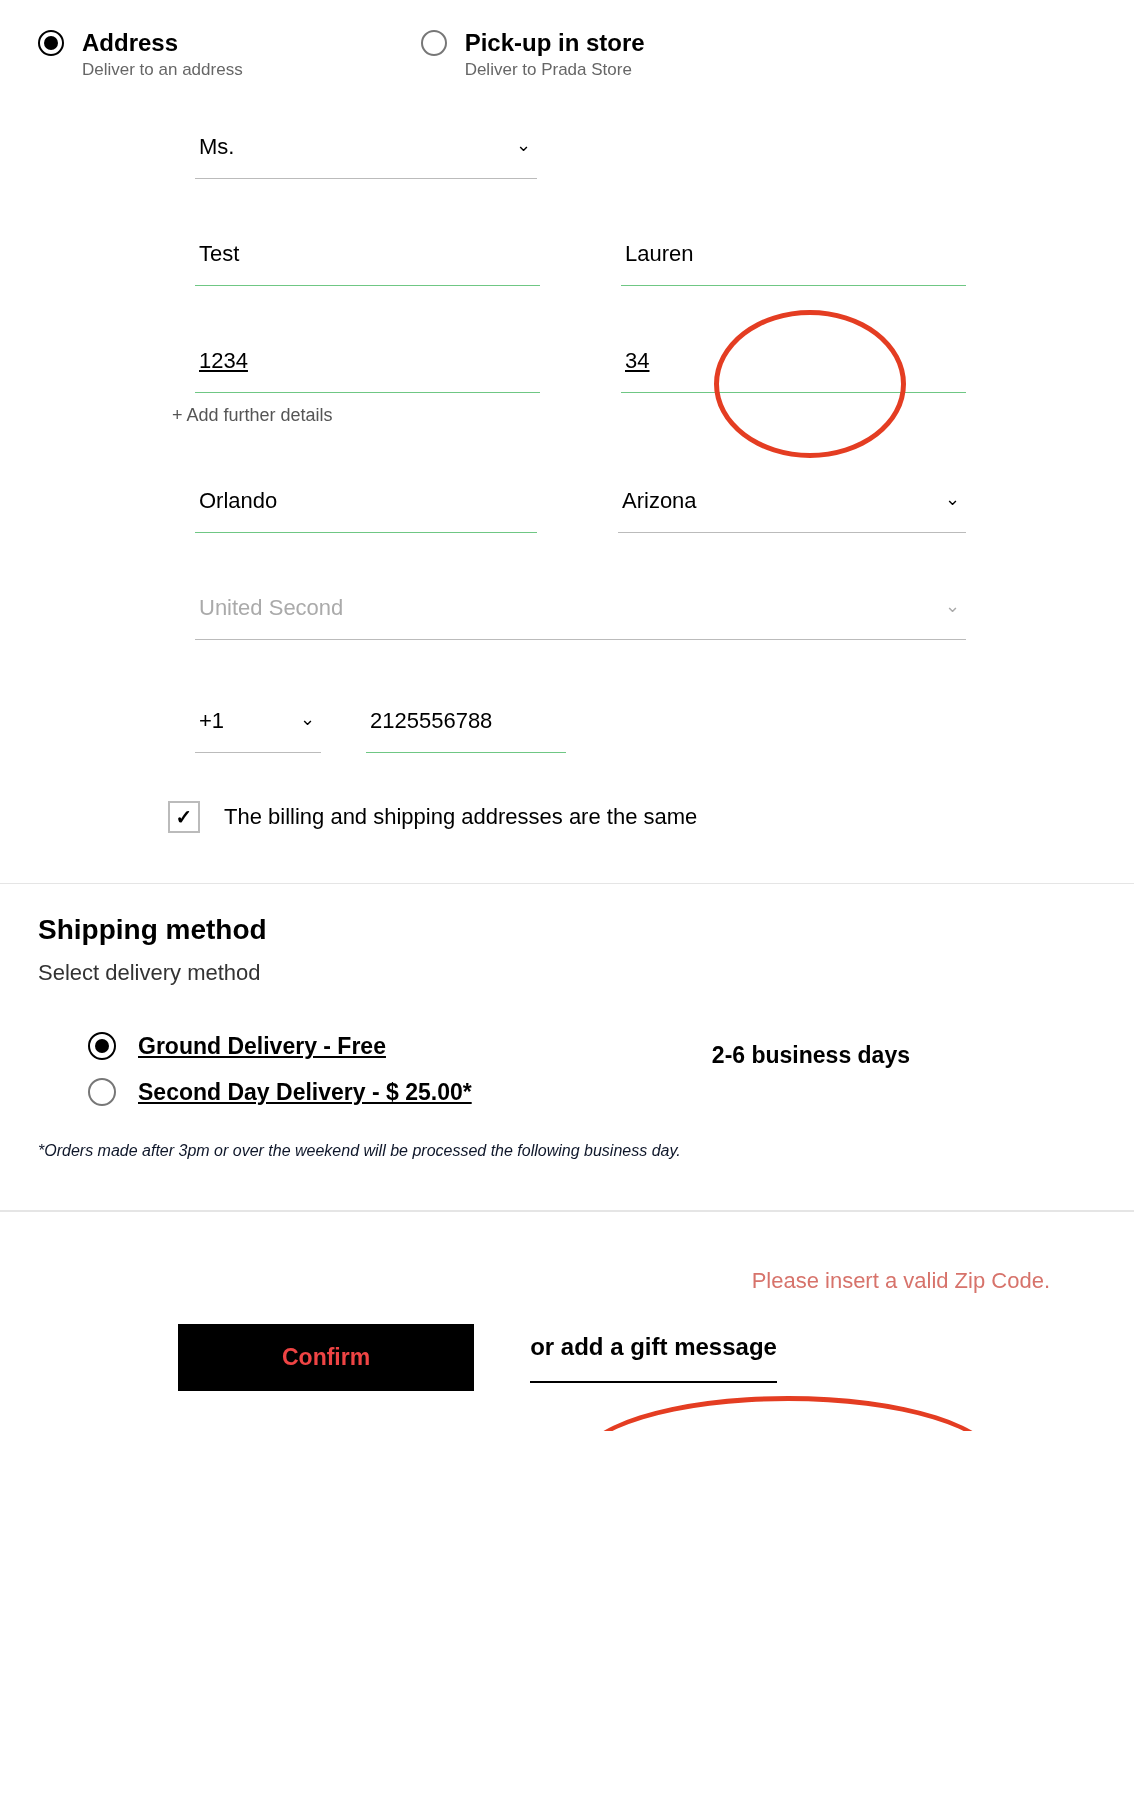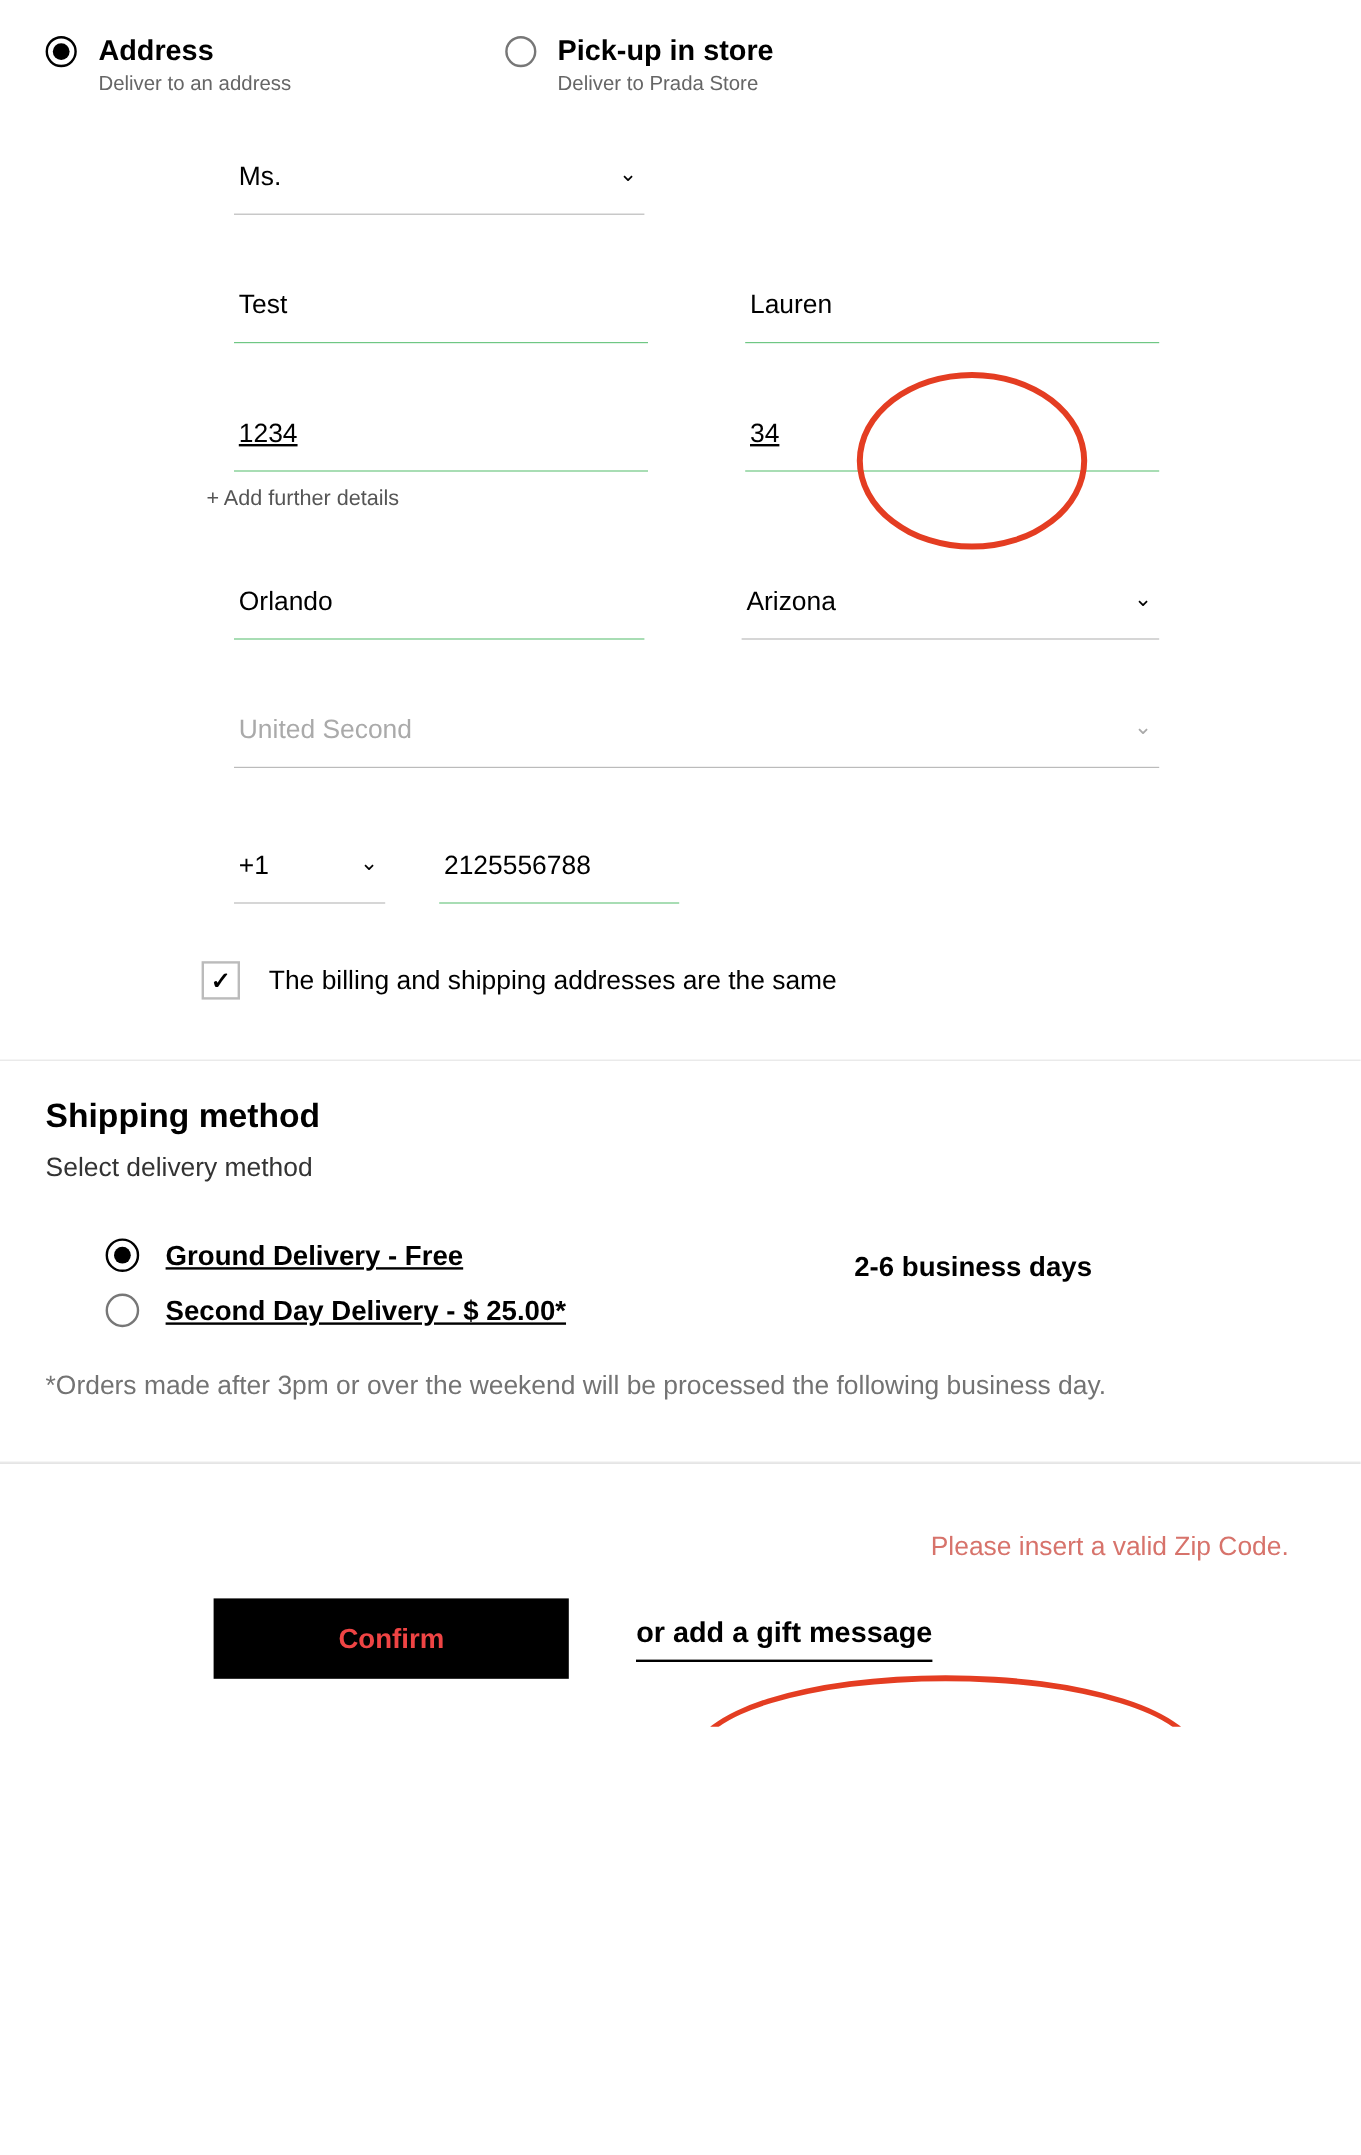--- a/index.html
+++ b/index.html
@@ -64,34 +64,34 @@
   .ship-title { font-size: 28px; font-weight: 700; margin-bottom: 14px; }
   .ship-sub { font-size: 22px; color: #333; margin-bottom: 46px; }
   .ship-opts { padding-left: 50px; }
   .ship-opt { display: flex; align-items: center; gap: 22px; margin-bottom: 18px; }
   .ship-opt .radio-circle { width: 28px; height: 28px; }
   .ship-opt-label { font-size: 23px; font-weight: 700; text-decoration: underline; }
   .ship-opt-time {
     font-size: 23px; font-weight: 700; position: absolute; right: 186px;
   }
   .ship-opt-wrap { display: flex; align-items: center; width: 100%; position: relative; }
-  .ship-note { font-size: 22px; color: #737373; margin-top: 36px; }
+  .ship-note { font-size: 16px; color: #0f172a; font-style: italic; margin-top: 36px; }
 
   
   .bottom { padding: 50px 38px 40px 38px; border-top: 1px solid #e5e5e5; position: relative; }
   .error-msg {
-    position: absolute; top: 56px; right: 60px; color: #d7736b; font-size: 22px;
+    position: absolute; top: 56px; right: 84px; color: #d7736b; font-size: 22px;
   }
   .bottom-row { display: flex; align-items: center; gap: 56px; padding-left: 140px; margin-top: 62px; }
   .confirm-btn {
     background: #000; color: #ef4444; border: none; font-size: 23px; font-weight: 700;
     padding: 20px 104px; cursor: pointer;
   }
   .gift-link {
-    font-size: 24px; font-weight: 700; border-bottom: 2px solid #000; padding-bottom: 8px;
+    font-size: 24px; font-weight: 700; border-bottom: 2px solid #000; padding-bottom: 20px;
   }
 
   
   .anno {
     position: absolute; border: 5px solid #e43d22; border-radius: 50%;
     pointer-events: none;
   }
 </style>
 </head>
 <body>

